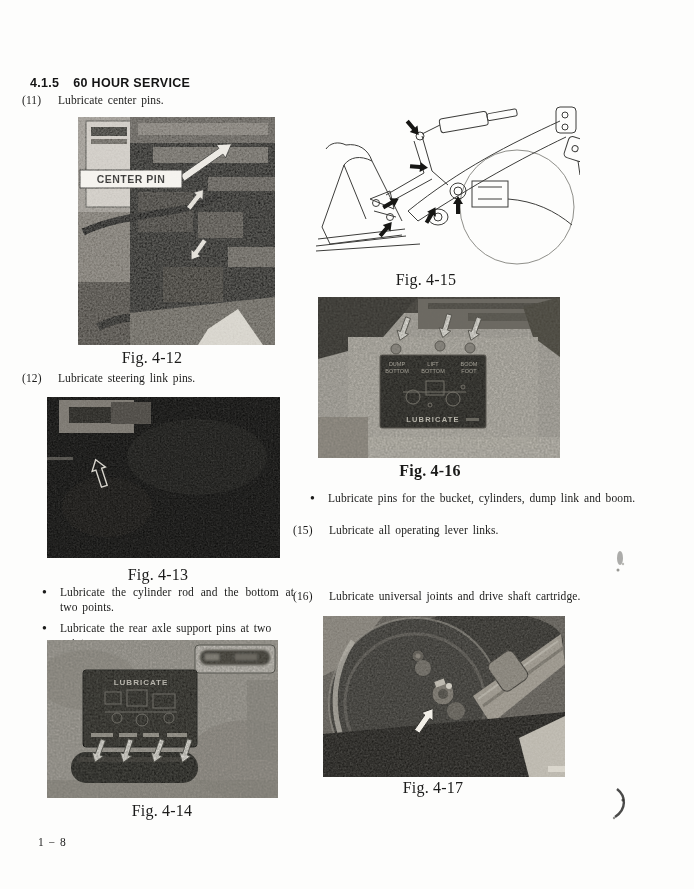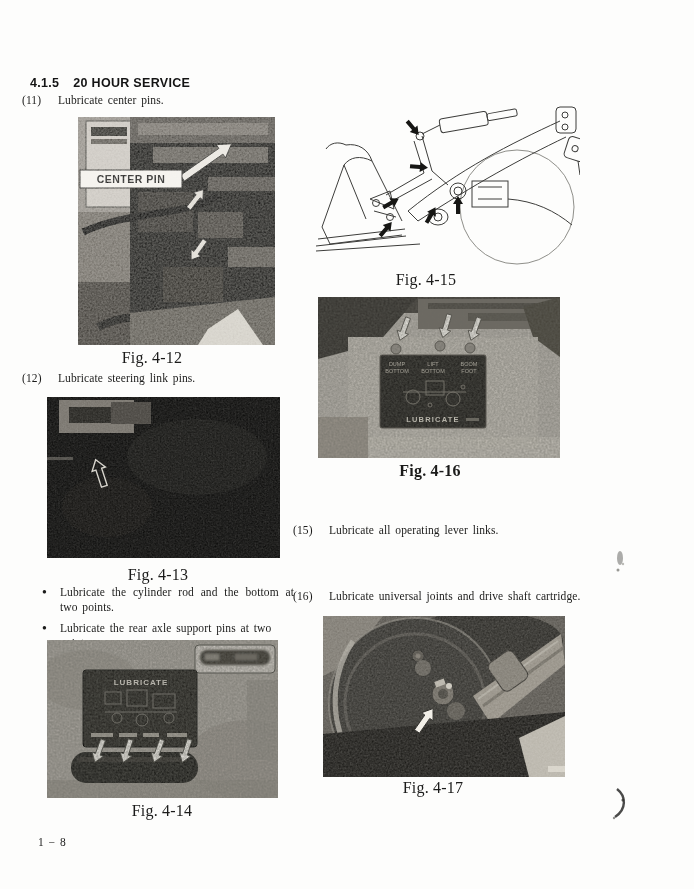--- a/index.html
+++ b/index.html
@@ -19,21 +19,21 @@
   .justify{text-align:justify;}
   .detail{text-indent:0;margin-left:0;}
   svg{display:block;}
 </style>
 </head>
 <body>
 
 <div class="page">
 
   <div class="abs heading" style="left:30px;top:76px;">
-    <span class="sec-no">4.1.5</span><span>20 HOUR SERVICE</span>
+    <span class="sec-no">4.1.5</span><span>60 HOUR SERVICE</span>
   </div>
 
   <div class="abs body-text item" style="left:22px;top:93px;width:270px;">
     <span class="num">(11)</span><span>Lubricate center pins.</span>
   </div>
 
   <svg class="abs" style="left:78px;top:117px;" width="197" height="228" viewBox="0 0 197 228">
     <defs>
       <filter id="f12" x="0" y="0" width="100%" height="100%">
         <feTurbulence type="fractalNoise" baseFrequency="0.55" numOctaves="2" seed="7" stitchTiles="stitch"></feTurbulence>
@@ -256,20 +256,23 @@
         <circle cx="145" cy="90" r="2"></circle>
       </g>
       <text x="115" y="125" text-anchor="middle" font-family="Liberation Sans, sans-serif" font-size="7.5" font-weight="bold" fill="#d9d5ca" letter-spacing="1.2">LUBRICATE</text>
       <rect x="148" y="121" width="13" height="3" fill="#6a675f"></rect>
     </g>
     <rect width="242" height="161" filter="url(#f16)" opacity="0.45"></rect>
   </svg>
 
   <div class="abs caption" style="left:332px;top:462px;font-weight:bold;">Fig. 4-16</div>
 
+  <div class="abs body-text bullet-item justify" style="left:310px;top:490px;width:316px;">
+    <span class="marker">●</span><span>Lubricate pins for the bucket, cylinders, dump link and boom.</span>
+  </div>
 
   <div class="abs body-text item" style="left:293px;top:523px;width:333px;">
     <span class="num">(15)</span><span>Lubricate all operating lever links.</span>
   </div>
 
   <div class="abs body-text item" style="left:293px;top:589px;width:340px;">
     <span class="num">(16)</span><span>Lubricate universal joints and drive shaft cartridge.</span>
   </div>
 
   <svg class="abs" style="left:323px;top:616px;" width="242" height="161" viewBox="0 0 242 161">

